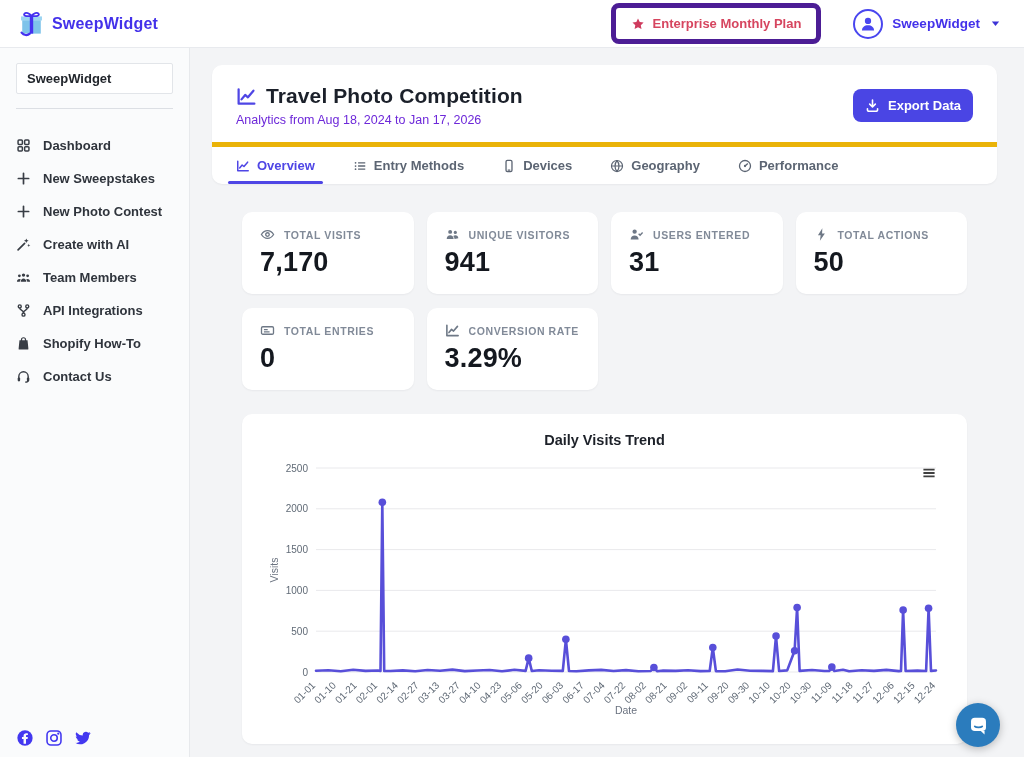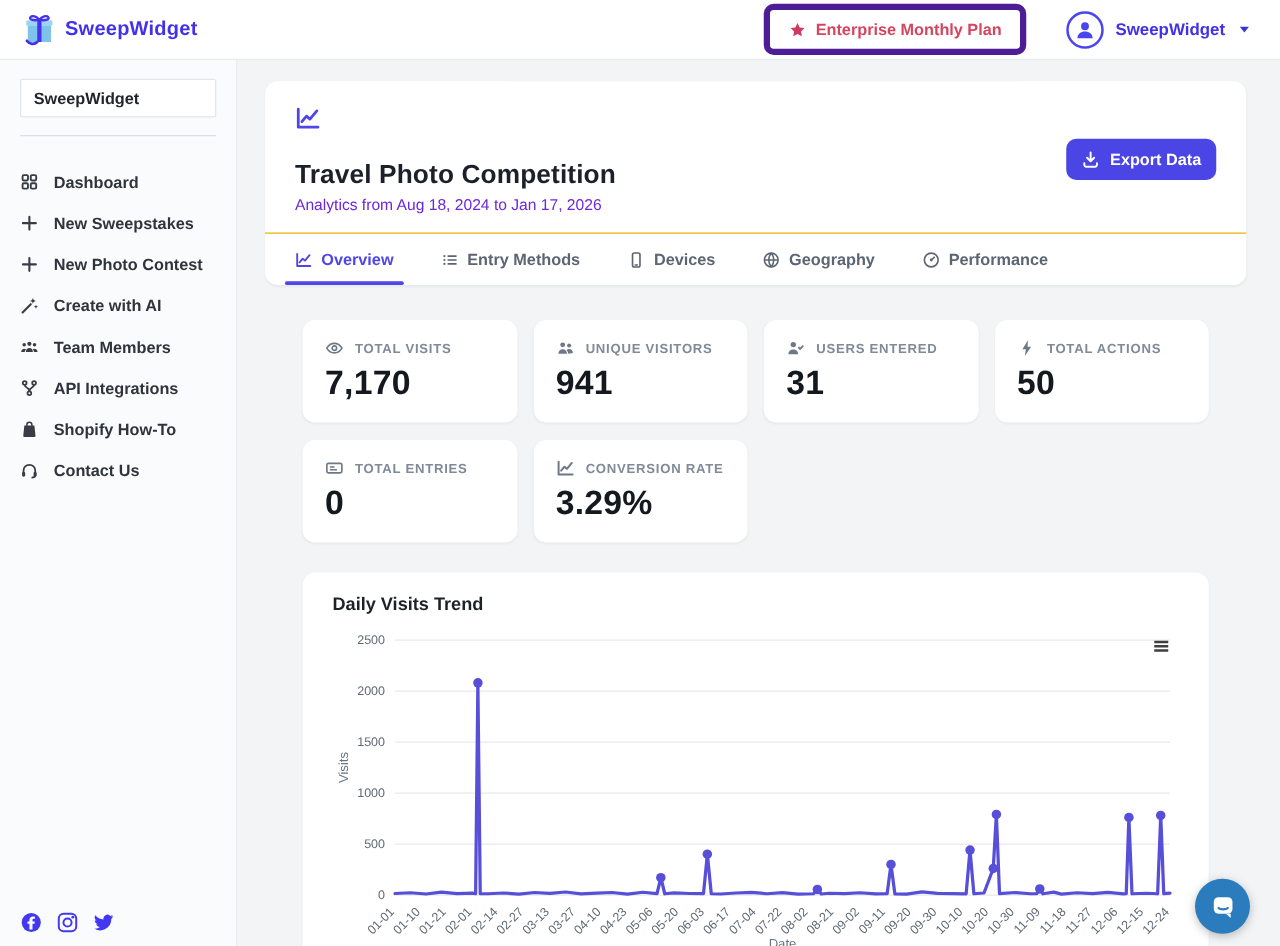--- a/index.html
+++ b/index.html
@@ -37,44 +37,44 @@
               color:#2f343c; font-weight:600; cursor:pointer; white-space:nowrap; }
   .nav-item .icon { width:15px; height:15px; color:#383d45; flex:none; }
   .social { position:absolute; bottom:10px; left:16px; display:flex; gap:11px; align-items:center; }
   .social .icon { width:18px; height:18px; color:#4338f0; cursor:pointer; }
 
   
   .main { flex:1; min-width:0; padding:17px 27px 0 22px; overflow:hidden; }
   .card { background:#fff; border-radius:10px; box-shadow:0 1px 2px rgba(16,24,40,.05); }
 
   .hc-top { padding:19px 24px 15px; display:flex; align-items:center; justify-content:space-between; }
-  .title-row { display:flex; align-items:flex-start; gap:23px;flex-direction:column; }
+  .title-row { display:flex; align-items:center; gap:9px; }
   .title-row .icon { width:21px; height:21px; color:#4f46e5; }
   .page-title { font-size:21px; font-weight:700; color:#1b202a; letter-spacing:.1px; }
   .subtitle { font-size:12.5px; color:#6d28d9; margin-top:5px; }
   .export-btn { display:flex; align-items:center; gap:8px; background:#4a45e4; color:#fff; border:none;
                 font-size:13px; font-weight:700; padding:9px 12px; border-radius:8px; cursor:pointer; font-family:inherit; }
   .export-btn .icon { width:15px; height:15px; }
-  .tabs { border-top:1px solid #eab308; padding:0 24px; display:flex; gap:38px; height:42px; align-items:stretch; }
+  .tabs { border-top:5px solid #eab308; padding:0 24px; display:flex; gap:38px; height:42px; align-items:stretch; }
   .tab { position:relative; display:flex; align-items:center; gap:7px; font-size:13px; font-weight:600;
          color:#5c6573; cursor:pointer; }
   .tab .icon { width:14px; height:14px; }
   .tab.active { color:#4f46e5; }
   .tab.active::after { content:''; position:absolute; left:-8px; right:-8px; bottom:0; height:3px;
                        background:#4f46e5; border-radius:3px; }
 
   .inner { margin:0 30px; }
   .stats-grid { margin-top:28px; display:grid; grid-template-columns:repeat(4,1fr); gap:14px 13px; }
   .stat-card { padding:15px 18px 16px; }
   .stat-label-row { display:flex; align-items:center; gap:9px; }
   .stat-label-row .icon { width:15px; height:15px; color:#6e7886; }
   .stat-label { font-size:10.5px; font-weight:700; color:#818a98; letter-spacing:.6px; }
   .stat-value { margin-top:5px; font-size:27px; font-weight:700; color:#14181f; letter-spacing:.2px; }
 
-  .chart-card { margin-top:24px; padding:18px 24px 20px; height:330px; }
+  .chart-card { margin-top:24px; padding:18px 24px 20px; height:330px;text-align:center; }
   .chart-title { font-size:14.5px; font-weight:700; color:#1d2129; }
   .chart-wrap { position:relative; margin-top:12px; }
   .chart-menu { position:absolute; top:5px; right:6px; width:16px; height:16px; color:#3f3f3f; cursor:pointer; }
   .tick { font-size:10px; fill:#606a76; font-family:"Liberation Sans",sans-serif; }
   .axis-label { font-size:10.5px; fill:#6b7380; font-family:"Liberation Sans",sans-serif; }
 
   .chat-fab { position:absolute; right:24px; bottom:10px; width:44px; height:44px; border-radius:50%;
               background:#2b7cbd; display:flex; align-items:center; justify-content:center;
               box-shadow:0 2px 8px rgba(0,0,0,.25); cursor:pointer; }
   .chat-fab .icon { width:23px; height:23px; }

